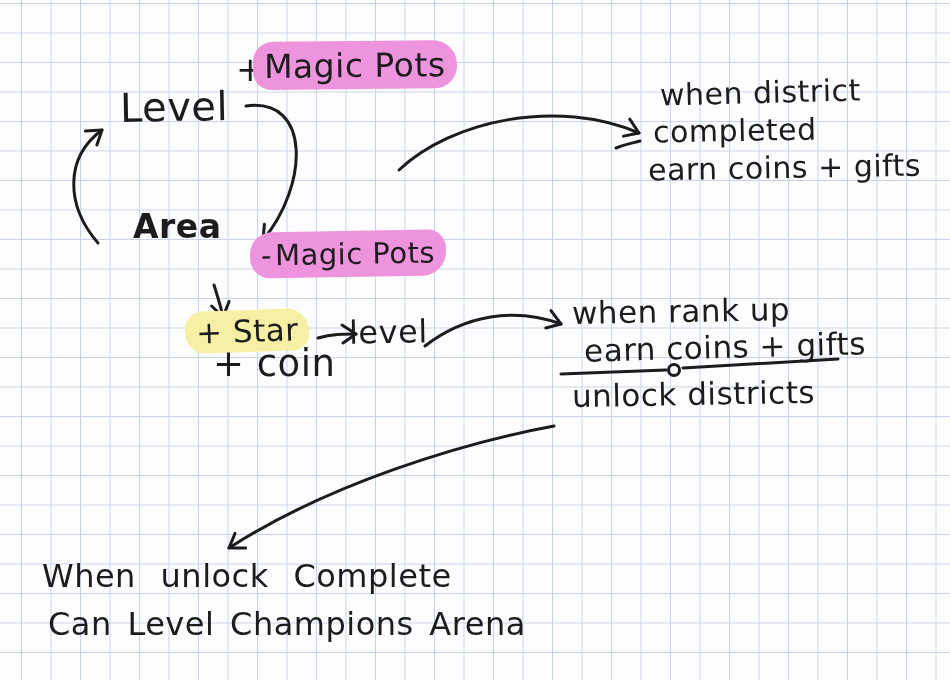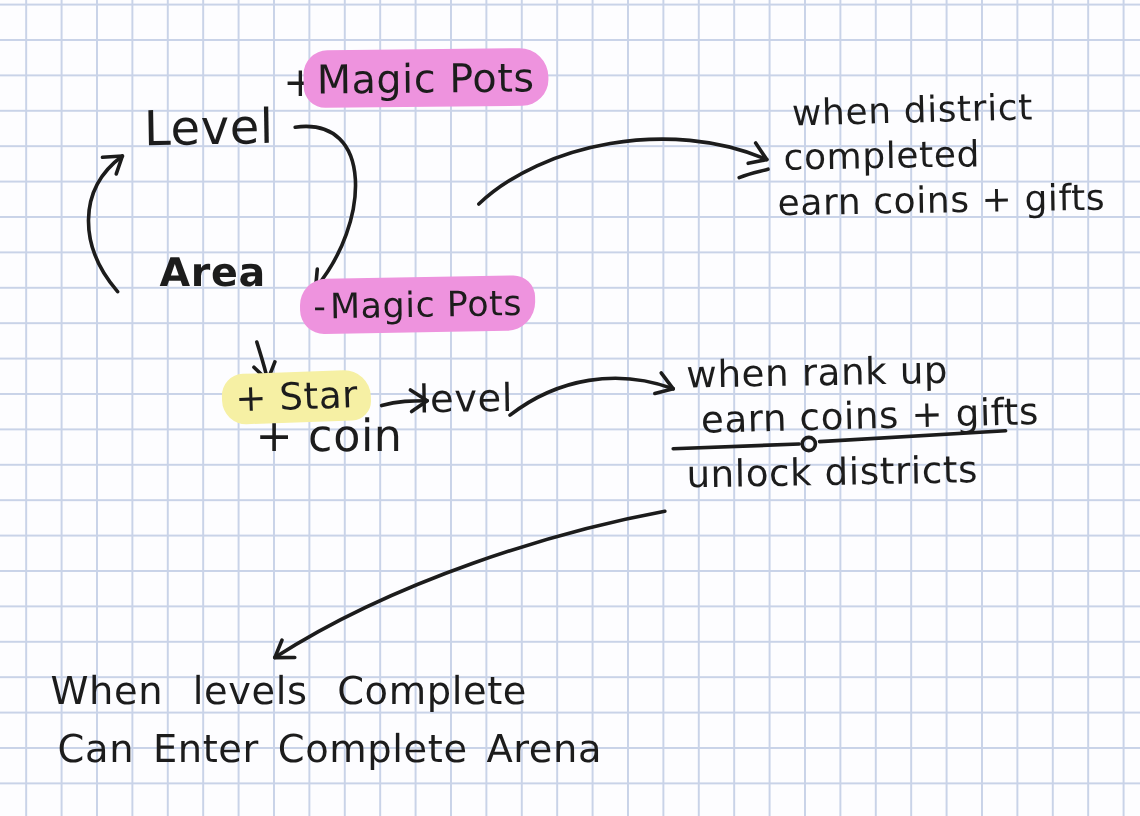--- a/index.html
+++ b/index.html
@@ -91,16 +91,16 @@
   <div class="hand" style="left:349px; top:316px; font-size:32px; transform:rotate(-1deg);">level</div>
 
   <div class="hand" style="left:660px; top:77px; font-size:30px; transform:rotate(-1.5deg);">when district</div>
   <div class="hand" style="left:653px; top:115px; font-size:30px; transform:rotate(-1deg);">completed</div>
   <div class="hand" style="left:648px; top:152px; font-size:30px; transform:rotate(-1deg);">earn coins + gifts</div>
 
   <div class="hand" style="left:572px; top:295px; font-size:31px; transform:rotate(-1deg);">when rank up</div>
   <div class="hand" style="left:584px; top:331px; font-size:31px; transform:rotate(-1.5deg);">earn coins + gifts</div>
   <div class="hand" style="left:572px; top:378px; font-size:31px; transform:rotate(-1deg);">unlock districts</div>
 
-  <div class="hand" style="left:42px; top:560px; font-size:32px; word-spacing:14px;">When levels Complete</div>
-  <div class="hand" style="left:48px; top:608px; font-size:32px; word-spacing:5px;">Can Enter Complete Arena</div>
+  <div class="hand" style="left:42px; top:560px; font-size:32px; word-spacing:14px;">When unlock Complete</div>
+  <div class="hand" style="left:48px; top:608px; font-size:32px; word-spacing:5px;">Can Level Champions Arena</div>
 
 </div>
 
 </body></html>

